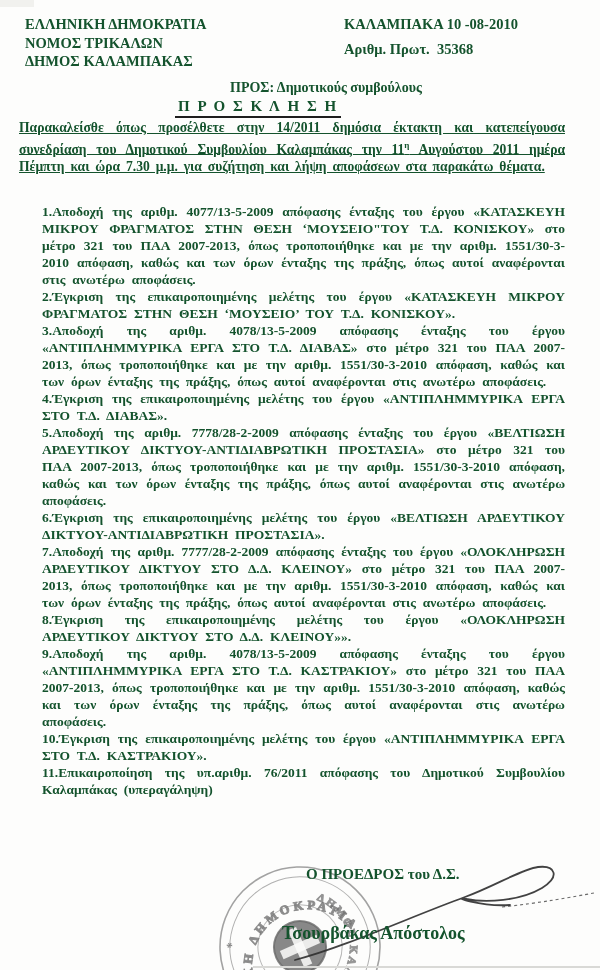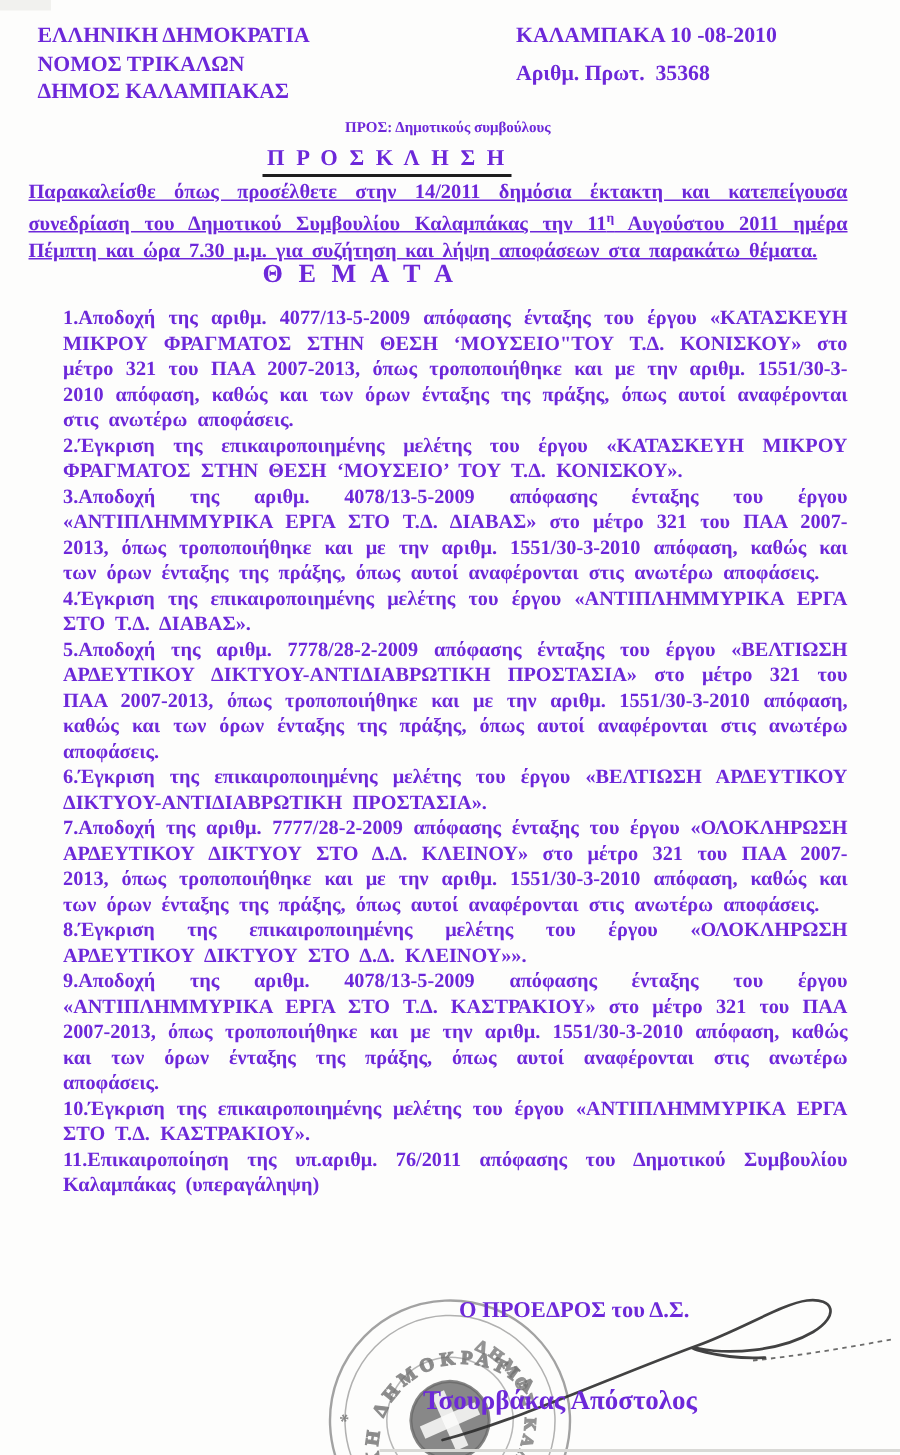--- a/index.html
+++ b/index.html
@@ -3,28 +3,28 @@
 <meta charset="utf-8">
 <style>
   html,body{margin:0;padding:0;background:#e8e8e8;}
   .page{
     position:relative;
     width:600px;height:970px;
     margin:0 auto;
     background:#fdfdfc;
     font-family:"Liberation Serif","DejaVu Serif",serif;
     font-weight:bold;
-    color:#6d28d9;
+    color:#14532d;
     overflow:hidden;
     -webkit-font-smoothing:antialiased;
   }
   .hdr-left{position:absolute;top:15px;left:25px;font-size:14.5px;line-height:18.5px;white-space:nowrap;}
   .hdr-right{position:absolute;top:15px;left:344px;font-size:14.5px;line-height:18.5px;white-space:nowrap;}
   .hdr-right .proto{margin-top:6px;}
-  .to-line{position:absolute;top:80px;left:230px;font-size:10px;white-space:nowrap;}
+  .to-line{position:absolute;top:80px;left:230px;font-size:14px;white-space:nowrap;}
   .doc-title{
     position:absolute;top:98px;left:175px;
     font-size:15px;letter-spacing:2px;white-space:nowrap;
     border-bottom:2.5px solid #1e1e1e;padding:0 3px 1px 3px;
   }
   .intro{
     position:absolute;top:119px;left:19px;width:546px;
     font-size:13.6px;line-height:17.6px;text-align:justify;
     word-spacing:2.5px;margin:0;text-decoration:underline;
   }
@@ -61,21 +61,20 @@
     <div>ΚΑΛΑΜΠΑΚΑ 10 -08-2010</div>
     <div class="proto">Αριθμ. Πρωτ.&nbsp; 35368</div>
   </div>
 
   <div class="to-line">ΠΡΟΣ: Δημοτικούς συμβούλους</div>
 
   <div class="doc-title">Π Ρ Ο Σ Κ Λ Η Σ Η</div>
 
   <p class="intro"><span>Παρακαλείσθε όπως προσέλθετε στην 14/2011 δημόσια έκτακτη και κατεπείγουσα συνεδρίαση του Δημοτικού Συμβουλίου Καλαμπάκας την 11</span><sup>η</sup><span> Αυγούστου 2011 ημέρα Πέμπτη  και ώρα 7.30 μ.μ. για συζήτηση και λήψη αποφάσεων στα παρακάτω θέματα.</span></p>
 
-  <div class="topics-heading">Θ Ε Μ Α Τ Α</div>
 
   <div class="items">
     <p>1.Αποδοχή της αριθμ. 4077/13-5-2009 απόφασης ένταξης του έργου «ΚΑΤΑΣΚΕΥΗ ΜΙΚΡΟΥ ΦΡΑΓΜΑΤΟΣ ΣΤΗΝ ΘΕΣΗ ‘ΜΟΥΣΕΙΟ"ΤΟΥ Τ.Δ. ΚΟΝΙΣΚΟΥ» στο μέτρο 321 του ΠΑΑ 2007-2013, όπως τροποποιήθηκε και με την αριθμ. 1551/30-3-2010 απόφαση, καθώς και των όρων ένταξης της πράξης, όπως αυτοί αναφέρονται στις ανωτέρω αποφάσεις.</p>
     <p>2.Έγκριση της επικαιροποιημένης μελέτης του έργου «ΚΑΤΑΣΚΕΥΗ ΜΙΚΡΟΥ ΦΡΑΓΜΑΤΟΣ ΣΤΗΝ ΘΕΣΗ ‘ΜΟΥΣΕΙΟ’ ΤΟΥ Τ.Δ. ΚΟΝΙΣΚΟΥ».</p>
     <p>3.Αποδοχή της αριθμ. 4078/13-5-2009 απόφασης ένταξης του έργου «ΑΝΤΙΠΛΗΜΜΥΡΙΚΑ ΕΡΓΑ ΣΤΟ Τ.Δ. ΔΙΑΒΑΣ» στο μέτρο 321 του ΠΑΑ 2007-2013, όπως τροποποιήθηκε και με την αριθμ. 1551/30-3-2010 απόφαση, καθώς και των όρων ένταξης της πράξης, όπως αυτοί αναφέρονται στις ανωτέρω αποφάσεις.</p>
     <p>4.Έγκριση της επικαιροποιημένης μελέτης του έργου «ΑΝΤΙΠΛΗΜΜΥΡΙΚΑ ΕΡΓΑ ΣΤΟ Τ.Δ. ΔΙΑΒΑΣ».</p>
     <p>5.Αποδοχή της αριθμ. 7778/28-2-2009 απόφασης ένταξης του έργου «ΒΕΛΤΙΩΣΗ ΑΡΔΕΥΤΙΚΟΥ ΔΙΚΤΥΟΥ-ΑΝΤΙΔΙΑΒΡΩΤΙΚΗ ΠΡΟΣΤΑΣΙΑ» στο μέτρο 321 του ΠΑΑ 2007-2013, όπως τροποποιήθηκε και με την αριθμ. 1551/30-3-2010 απόφαση, καθώς και των όρων ένταξης της πράξης, όπως αυτοί αναφέρονται στις ανωτέρω αποφάσεις.</p>
     <p>6.Έγκριση της επικαιροποιημένης μελέτης του έργου «ΒΕΛΤΙΩΣΗ ΑΡΔΕΥΤΙΚΟΥ ΔΙΚΤΥΟΥ-ΑΝΤΙΔΙΑΒΡΩΤΙΚΗ ΠΡΟΣΤΑΣΙΑ».</p>
     <p>7.Αποδοχή της αριθμ. 7777/28-2-2009 απόφασης ένταξης του έργου «ΟΛΟΚΛΗΡΩΣΗ ΑΡΔΕΥΤΙΚΟΥ ΔΙΚΤΥΟΥ ΣΤΟ Δ.Δ. ΚΛΕΙΝΟΥ» στο μέτρο 321 του ΠΑΑ 2007-2013, όπως τροποποιήθηκε και με την αριθμ. 1551/30-3-2010 απόφαση, καθώς και των όρων ένταξης της πράξης, όπως αυτοί αναφέρονται στις ανωτέρω αποφάσεις.</p>
     <p>8.Έγκριση της επικαιροποιημένης μελέτης του έργου «ΟΛΟΚΛΗΡΩΣΗ ΑΡΔΕΥΤΙΚΟΥ ΔΙΚΤΥΟΥ ΣΤΟ Δ.Δ. ΚΛΕΙΝΟΥ»».</p>

